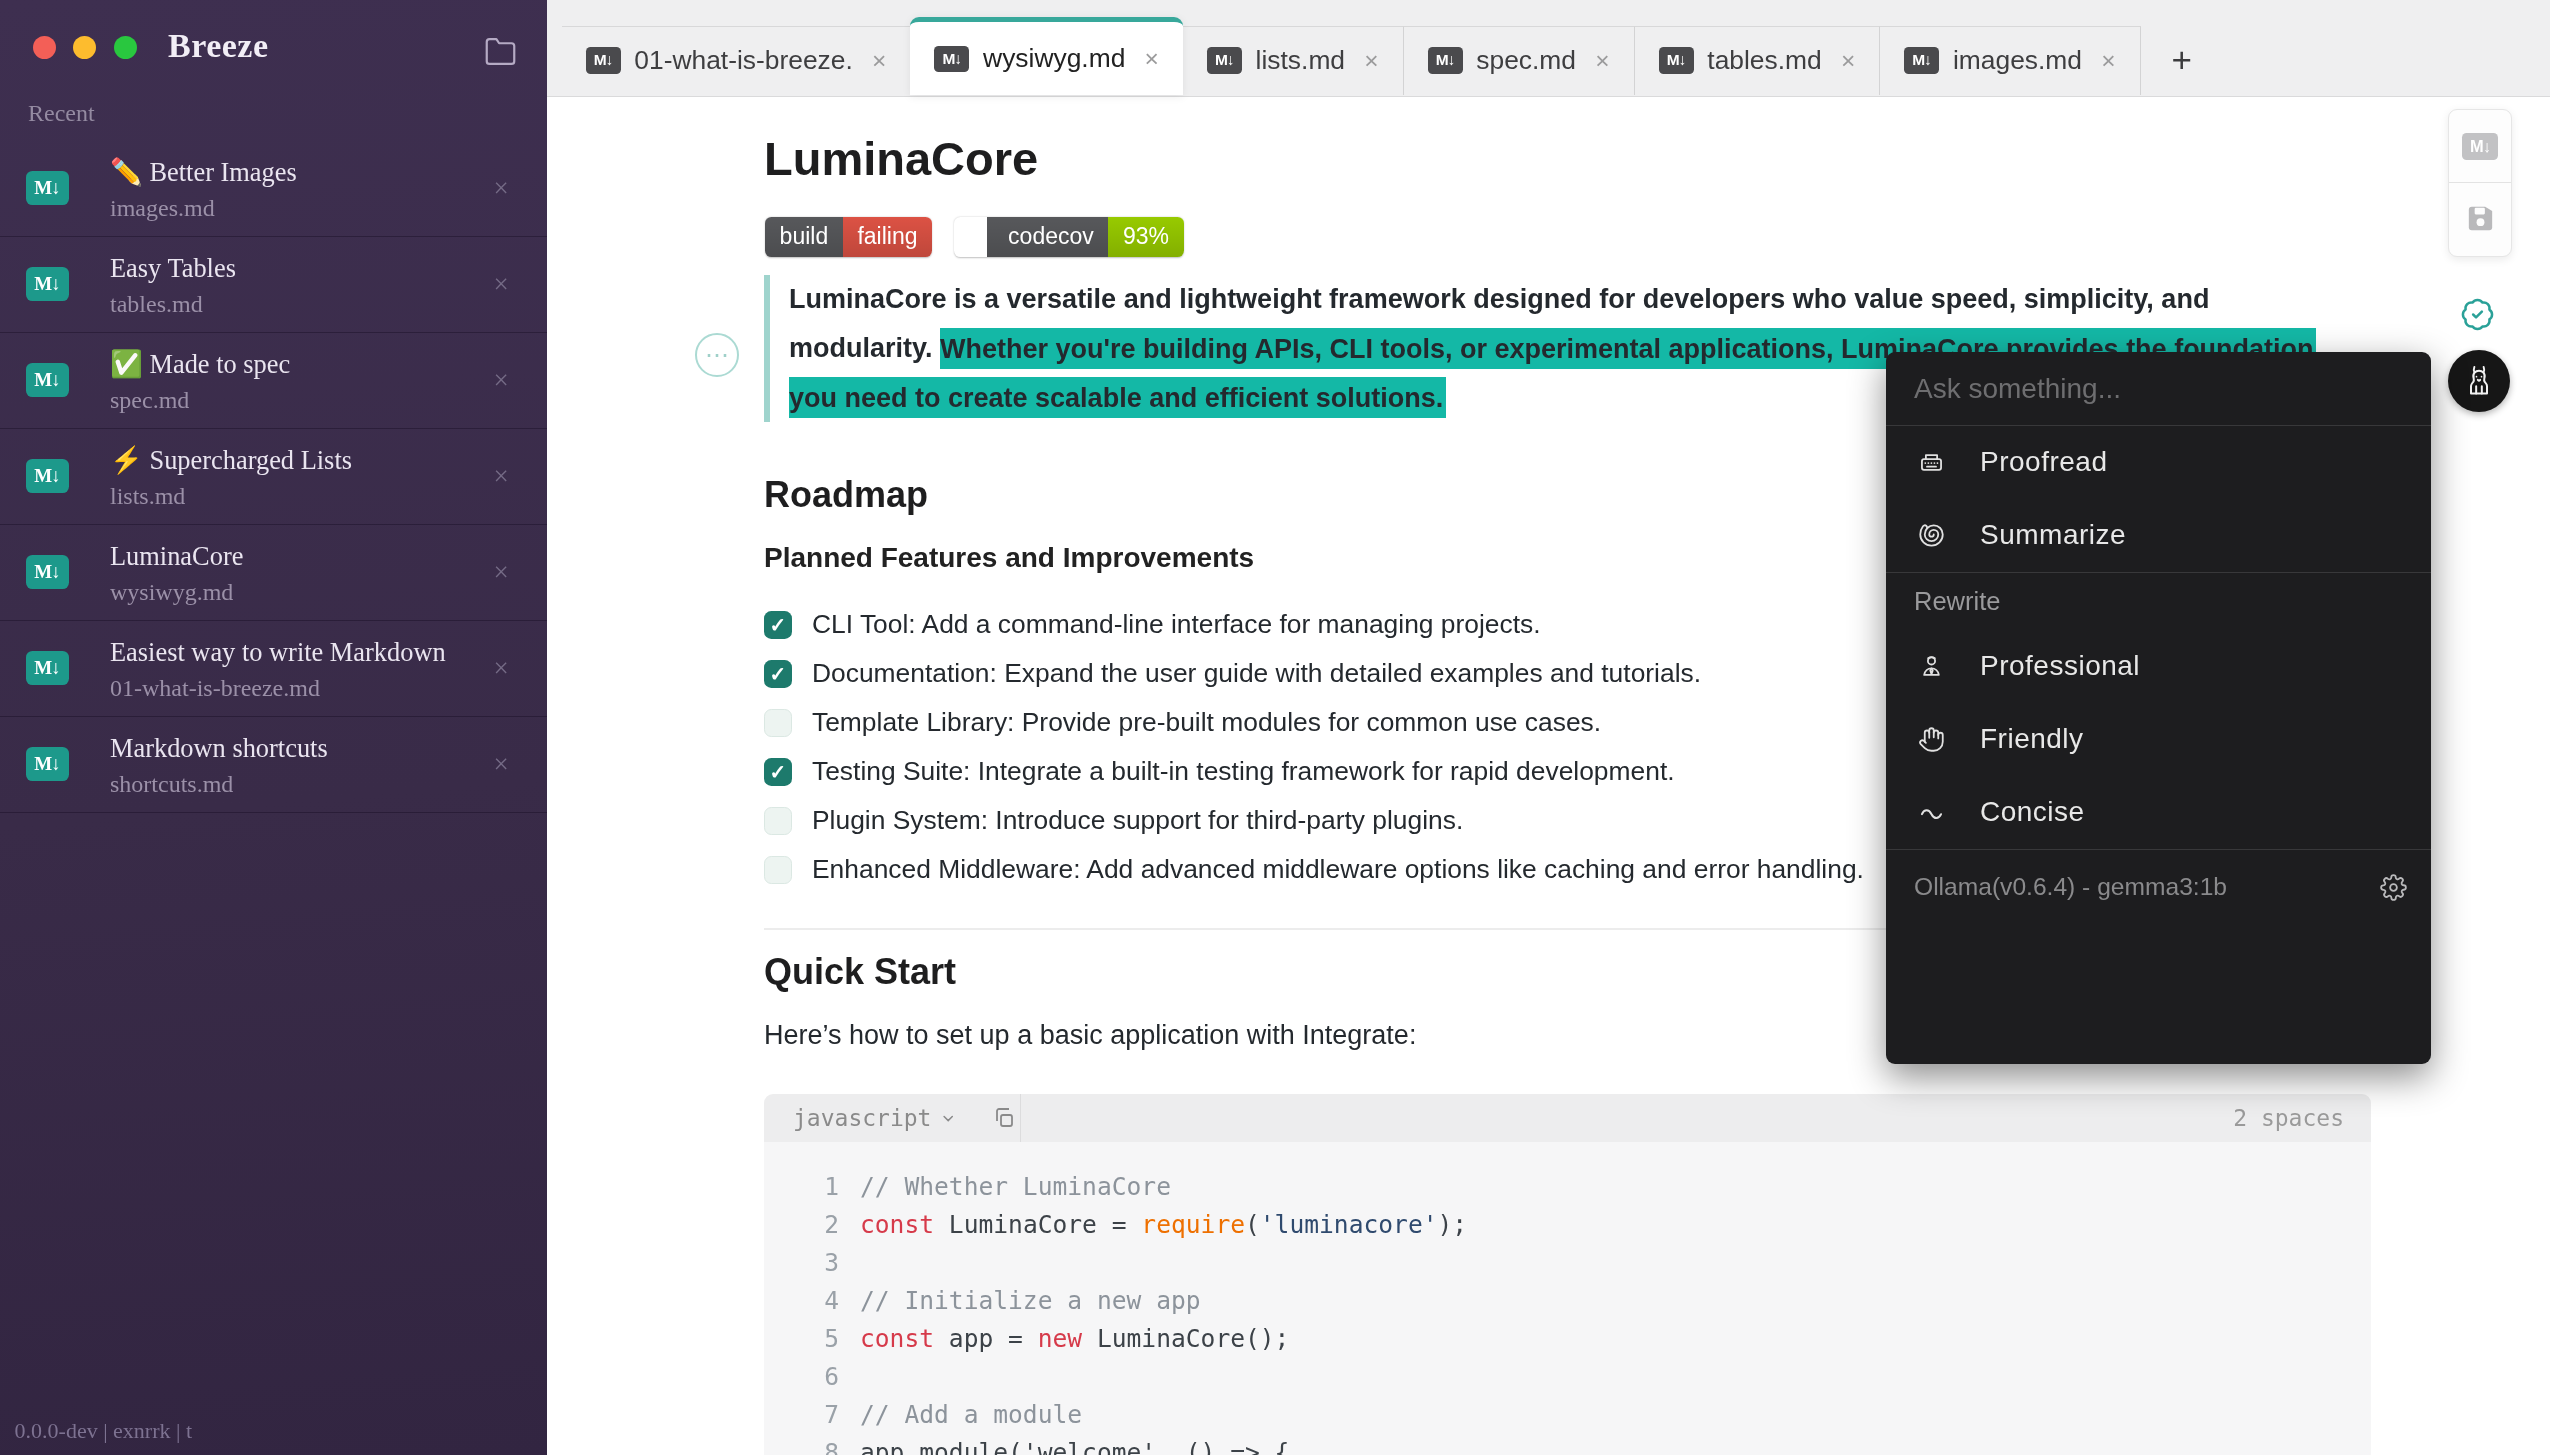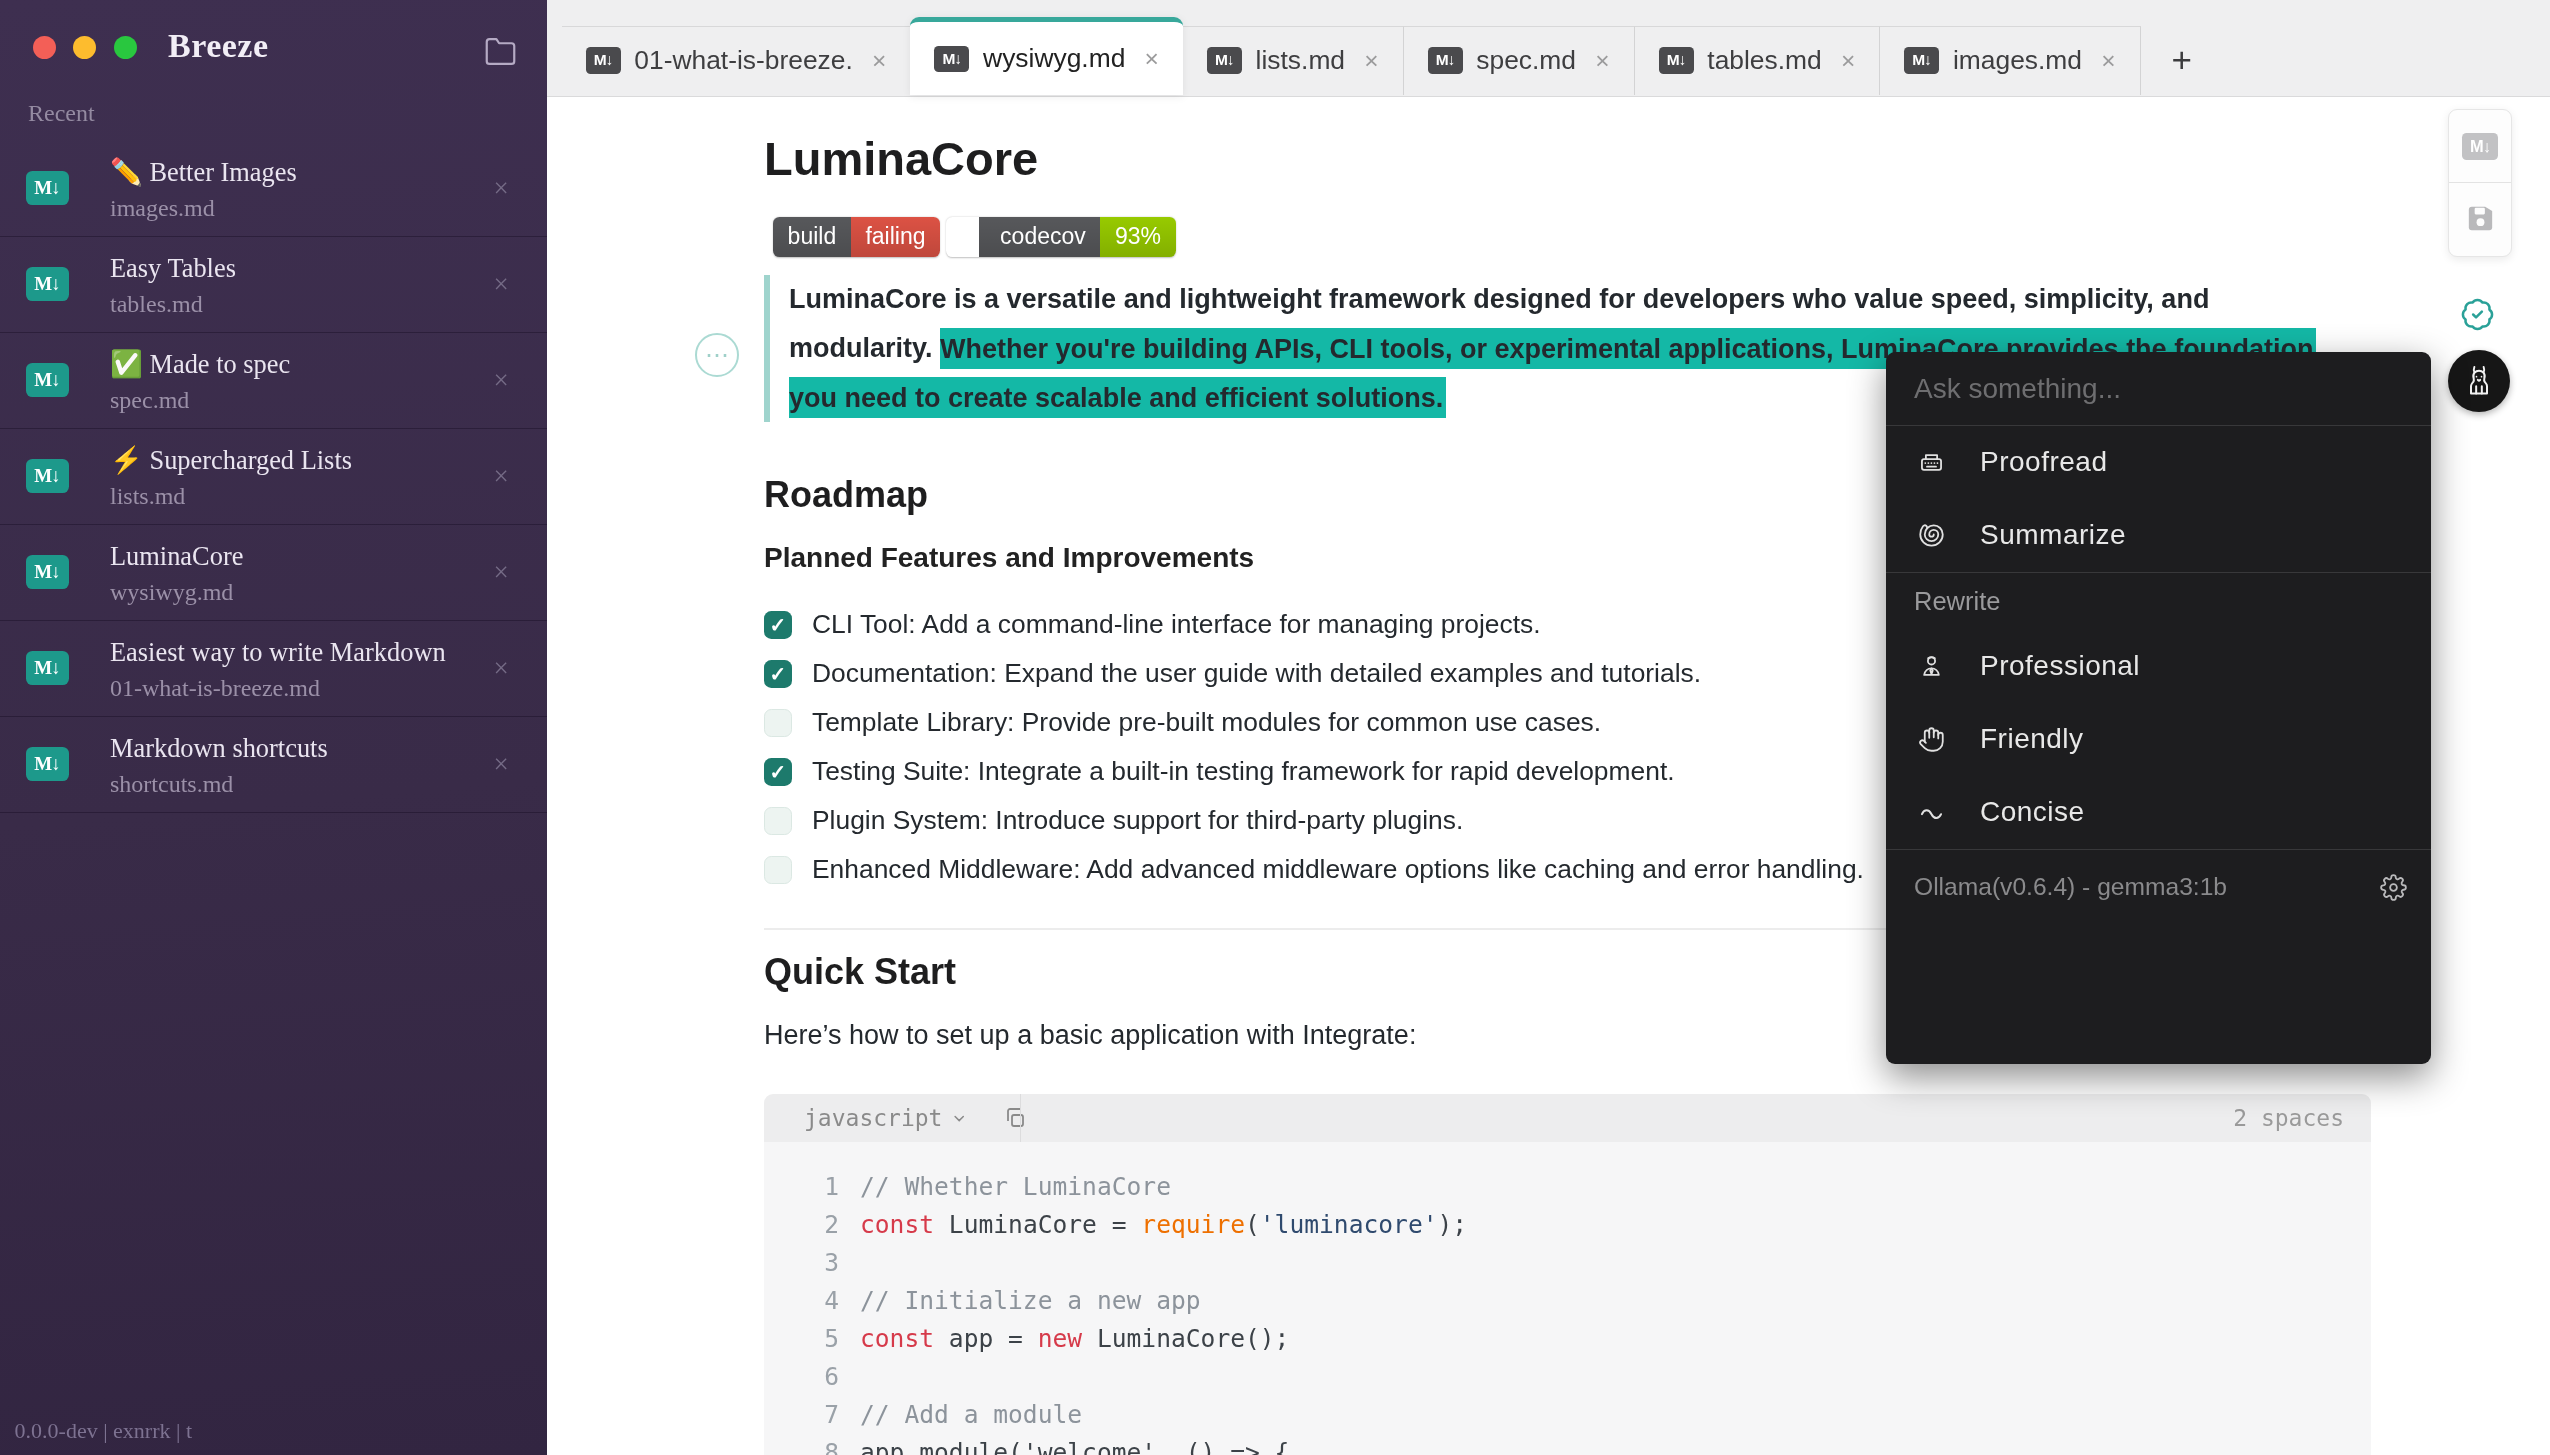--- a/index.html
+++ b/index.html
@@ -42,21 +42,21 @@
   .tab.before-active{border-right:none;}
   .tab.active{background:#fff;border-top:5.5px solid #38a89b;border-right:none;border-left:none;
     margin-top:17.3px;height:78px;border-radius:9px 9px 0 0;color:#222;
     box-shadow:0 1.8px 9px rgba(0,0,0,.07);z-index:3;position:relative;}
   .newtab{display:flex;align-items:center;justify-content:center;margin-top:25.5px;height:69px;
     padding:0 31px;font-size:35px;color:#3c3c3e;border-left:none;cursor:pointer;}
 
   
   .content{position:absolute;left:547px;top:96px;right:0;bottom:0;background:#fff;overflow:hidden;}
   .doc-h1{position:absolute;left:217px;top:35px;font-size:47px;font-weight:600;color:#1e1e1f;}
-  .badges{position:absolute;left:226px;top:121px;display:flex;gap:6px;}
+  .badges{position:absolute;left:218px;top:121px;display:flex;gap:22px;}
   .badge{display:flex;border-radius:6.4px;overflow:hidden;font-size:23px;color:#fff;
     box-shadow:inset 0 0.9px 0 rgba(255,255,255,.25), 0 0.9px 1.8px rgba(0,0,0,.25);}
   .badge span{padding:6.4px 14.6px;background-image:linear-gradient(#00000000,#00000022);}
   .badge .b-label{background-color:#57585b;}
   .badge .b-codecov-label{background-color:#57585b;padding-left:21px;margin-left:33px;}
   .badge .b-red{background-color:#dc5244;}
   .badge .b-green{background-color:#97ca00;}
 
   .blockquote{position:absolute;left:217px;top:179px;width:1587px;
     border-left:6.4px solid #9fd4cd;padding-left:19px;font-size:27px;color:#24292e;}
@@ -77,21 +77,21 @@
   .checkbox.off{background:#edf4f1;border:1.8px solid #dbe8e3;color:transparent;}
   .check-text{font-size:26.4px;color:#24292e;white-space:nowrap;}
 
   .hr{position:absolute;left:217px;top:832px;width:1596px;height:1.8px;background:#ececec;}
   .h2-quick{left:217px;top:855px;}
   .qs-para{position:absolute;left:217px;top:924px;font-size:27px;color:#24292e;}
 
   .codeblock{position:absolute;left:217px;top:998px;width:1607px;height:511px;border-radius:9px 9px 0 0;overflow:hidden;}
   .code-head{height:48px;background:#ededee;display:flex;align-items:center;position:relative;
     font-family:"DejaVu Sans Mono",monospace;font-size:23px;color:#8a8a8a;}
-  .lang-select{display:flex;align-items:center;gap:9px;padding-left:40px;cursor:pointer;}
+  .lang-select{display:flex;align-items:center;gap:9px;padding-left:29px;cursor:pointer;}
   .copy-btn{margin-left:35px;cursor:pointer;color:#8a8a8a;}
   .head-div{position:absolute;left:256px;top:0;bottom:0;width:0.9px;background:#dcdcdd;}
   .indent-label{position:absolute;right:27px;font-size:23px;color:#9a9a9a;}
   .code-body{background:#f6f6f7;padding-top:26.4px;height:100%;
     font-family:"DejaVu Sans Mono",monospace;font-size:24.6px;}
   .code-line{display:flex;height:38px;line-height:38px;}
   .ln{width:75px;text-align:right;color:#9aa1a8;flex:0 0 75px;}
   .lc{padding-left:21px;white-space:pre;color:#3c4248;}
   .c-comment{color:#8c939b;} .c-keyword{color:#d63a4a;} .c-function{color:#ee7000;}
   .c-string{color:#2f4a6e;} .c-plain{color:#3c4248;}

